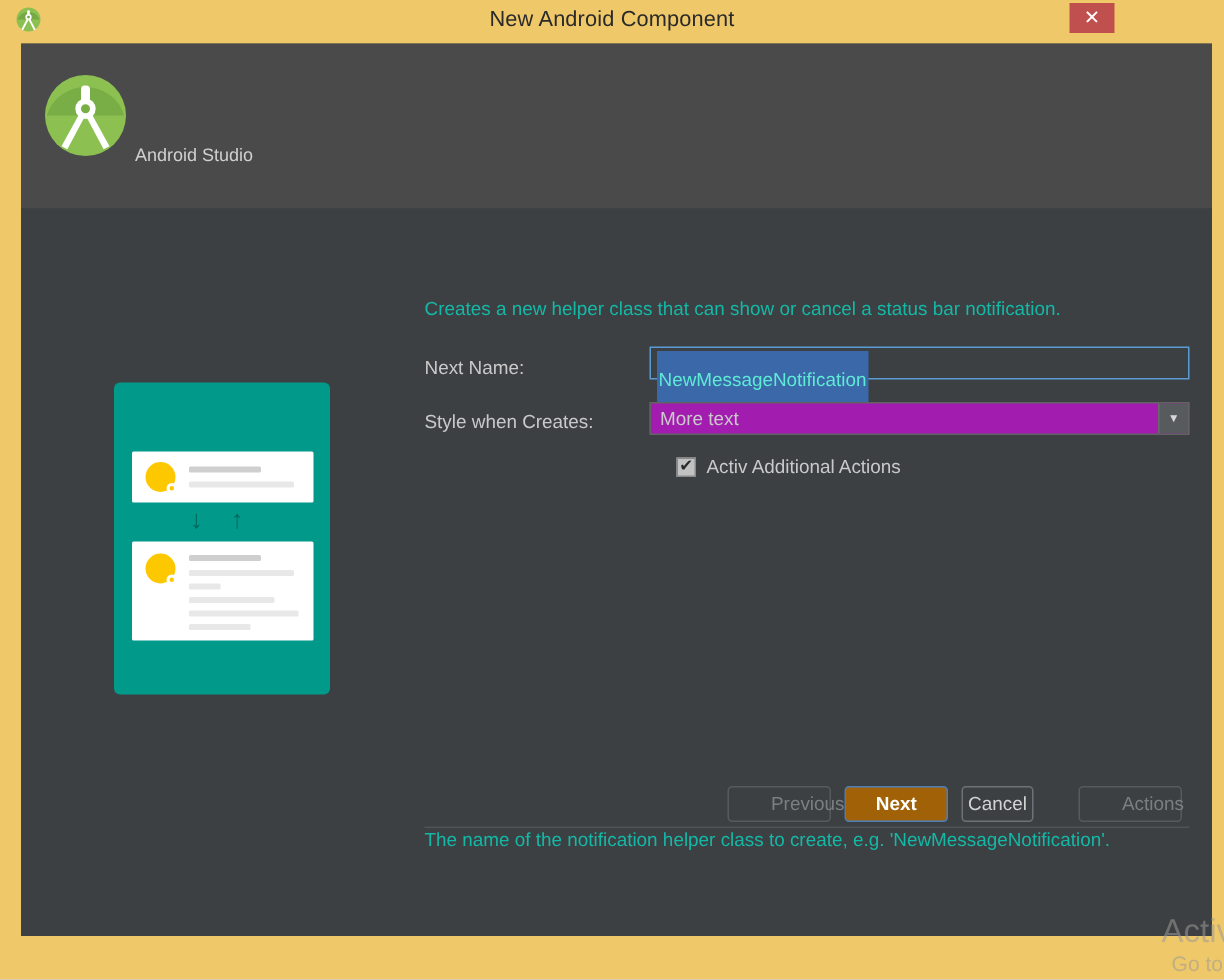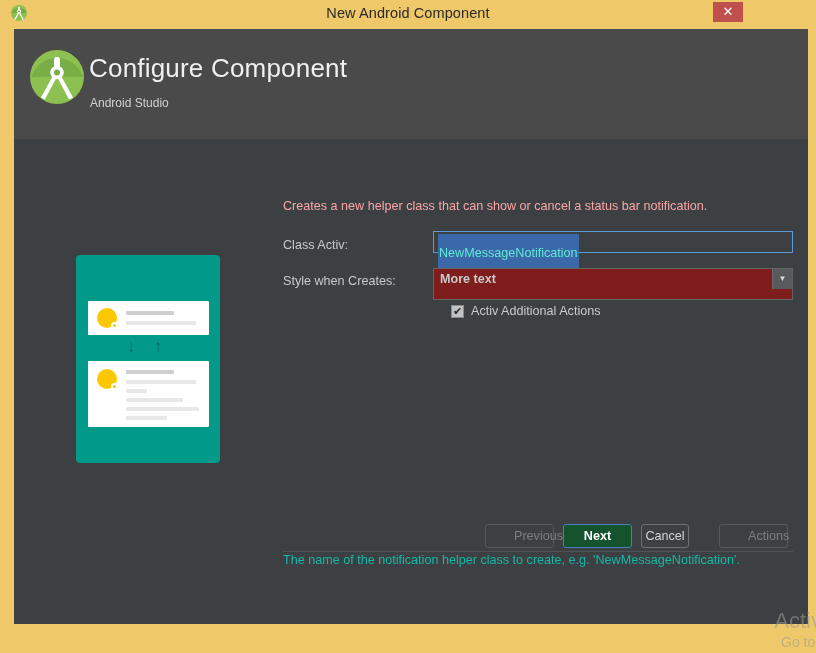--- a/index.html
+++ b/index.html
@@ -104,21 +104,21 @@
     left: 0; top: 110px;
     width: 794px;
     height: 485px;
     background: #3c4043;
   }
 
   .description {
     position: absolute;
     left: 269px; top: 60px;
     font-size: 12.6px;
-    color: #fca5a5;
+    color: #14b8a6;
   }
 
   
   .illustration {
     position: absolute;
     left: 62px; top: 116px;
     width: 144px; height: 208px;
     background: #00998a;
     border-radius: 4px;
   }
@@ -187,26 +187,25 @@
     left: 4px; top: 2px;
     font-size: 12.6px;
     color: #5eead4;
     background: #3a68a8;
     padding: 12px 1px;
   }
 
   .combo {
     position: absolute;
     left: 419px; top: 129px;
-    width: 360px; height: 32px;
-    background: #7f1d1d;
+    width: 360px; height: 22px;
+    background: #a21caf;
     border: 1px solid #636363;
     box-sizing: border-box;
     cursor: pointer;
-    font-weight: bold;
   }
   .combo .val {
     position: absolute;
     left: 6px; top: 3px;
     font-size: 12.6px;
     color: #c9c9c9;
   }
   .combo .arrow-btn {
     position: absolute;
     right: 0; top: 0;
@@ -284,21 +283,21 @@
     color: #d3d3d3;
   }
   .btn.disabled {
     border: 1px solid #565a5d;
     color: #7b7f82;
     cursor: default;
     padding-left: 28px;
   }
   .btn.default {
     border: 1px solid #4a7ebb;
-    background: #14532d;
+    background: #a16207;
     color: #ffffff;
     font-weight: bold;
   }
   .btn-previous { left: 471px; width: 69px; }
   .btn-next     { left: 549px; width: 69px; }
   .btn-cancel   { left: 627px; width: 48px; }
   .btn-finish   { left: 705px; width: 69px; }
 
   
   .watermark {
@@ -344,21 +343,20 @@
           <path d="M2.2 28 A27 27 0 0 1 53.8 28 Z" fill="#79ad45"></path>
           <g fill="#ffffff">
             <rect x="25" y="8" width="6" height="11" rx="2.6"></rect>
             <circle cx="28" cy="23.5" r="6.8"></circle>
             <path d="M12 48.5 L24.4 26 L27.9 28 L15.9 50.5 Z"></path>
             <path d="M44 48.5 L31.6 26 L28.1 28 L40.1 50.5 Z"></path>
           </g>
           <circle cx="28" cy="23.5" r="3" fill="#79ad45"></circle>
         </svg>
       </span>
-      <div class="header-title">Configure Component</div>
       <div class="header-sub">Android Studio</div>
     </div>
 
     <div class="content">
 
       <div class="description">Creates a new helper class that can show or cancel a status bar notification.</div>
 
       <div class="illustration">
         <div class="note-card one">
           <span class="avatar" style="top:7px;">
@@ -376,21 +374,21 @@
             </span>
           <span class="line dark" style="left:38px; top:9px;  width:48px;"></span>
           <span class="line light" style="left:38px; top:19px; width:70px;"></span>
           <span class="line light" style="left:38px; top:28px; width:21px;"></span>
           <span class="line light" style="left:38px; top:37px; width:57px;"></span>
           <span class="line light" style="left:38px; top:46px; width:73px;"></span>
           <span class="line light" style="left:38px; top:55px; width:41px;"></span>
         </div>
       </div>
 
-      <div class="field-label label-class">Class Activ:</div>
+      <div class="field-label label-class">Next Name:</div>
       <div class="text-field">
         <span class="val">NewMessageNotification</span>
       </div>
 
       <div class="field-label label-style">Style when Creates:</div>
       <div class="combo">
         <span class="val">More text</span>
         <span class="arrow-btn">▼</span>
       </div>
 

